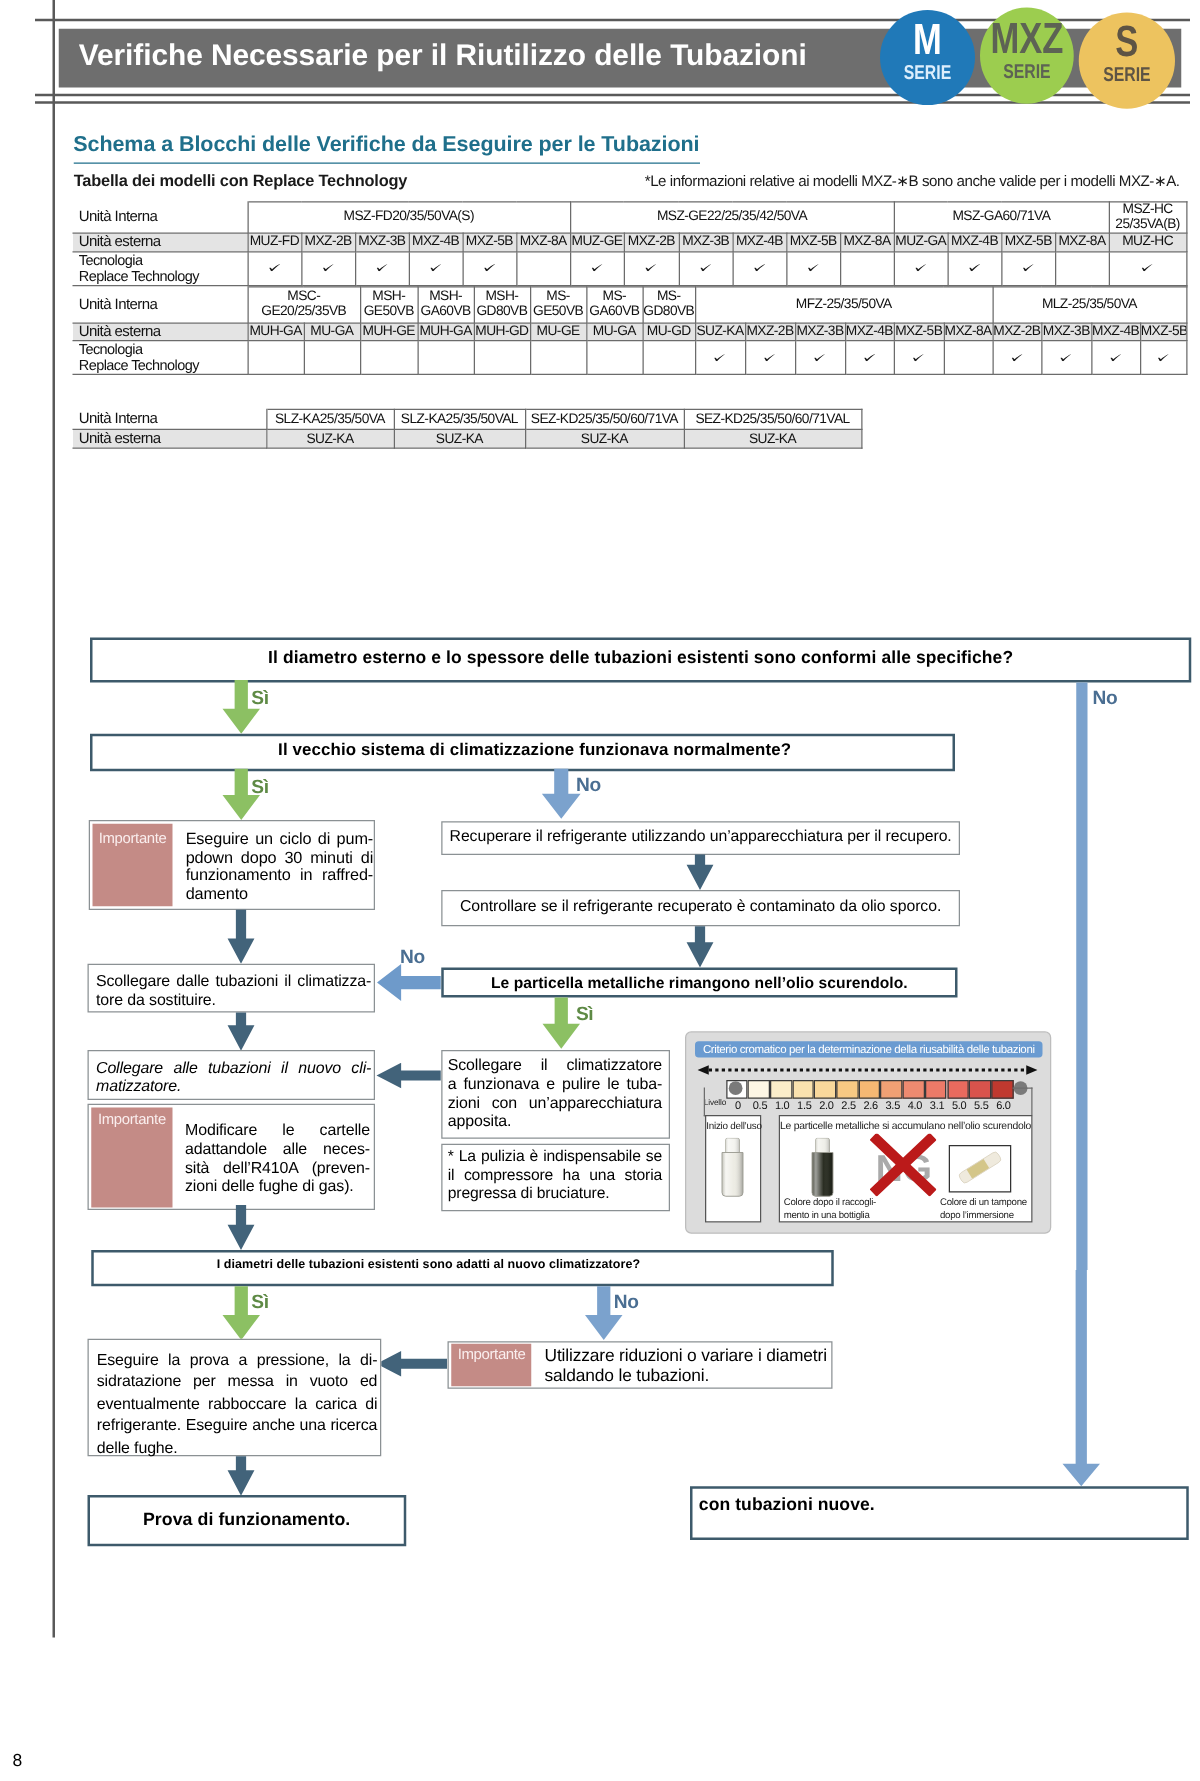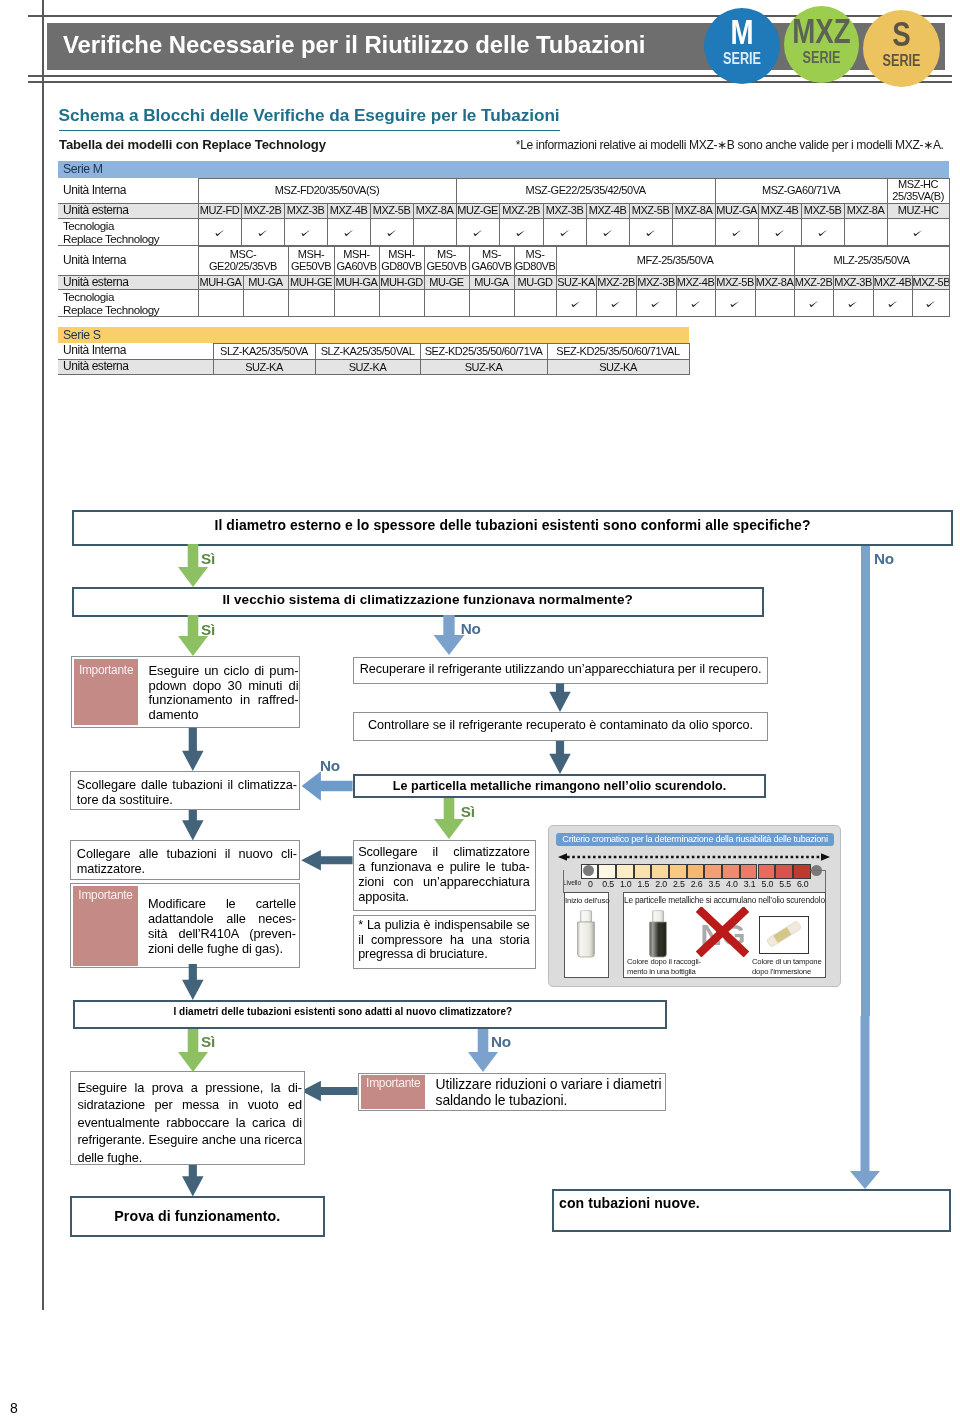--- a/index.html
+++ b/index.html
@@ -41,21 +41,20 @@
 
 <div class="abs" style="left:863px;top:9.5px;width:77px;height:77px;border-radius:50%;background:#edc35f;"></div>
 <div class="abs badge-code" style="left:863px;top:21px;width:77px;color:#5e5444;">S</div>
 <div class="abs badge-sub" style="left:863px;top:55px;width:77px;color:#5e5444;">SERIE</div>
 
 <div class="abs" style="left:58.6px;top:104.5px;font-size:17.2px;letter-spacing:-0.05px;font-weight:bold;color:#1f6f8b;border-bottom:1.6px solid #1f6f8b;padding-bottom:4px;white-space:nowrap;">Schema a Blocchi delle Verifiche da Eseguire per le Tubazioni</div>
 <div class="abs" style="left:59px;top:137px;font-size:13.1px;letter-spacing:-0.15px;font-weight:bold;color:#1a1a1a;white-space:nowrap;">Tabella dei modelli con Replace Technology</div>
 <div class="abs" style="left:515.8px;top:138px;width:440px;font-size:12.1px;letter-spacing:-0.37px;color:#1a1a1a;white-space:nowrap;">*Le informazioni relative ai modelli MXZ-∗B sono anche valide per i modelli MXZ-∗A.</div>
 
 <div class="abs tblwrap" style="left:58px;top:161px;width:891px;">
-  <div class="band">Serie M</div>
   <table class="modeltbl" id="m-row1">
       <colgroup>
         <col style="width:140px">
         <col style="width:43px">
         <col style="width:43px">
         <col style="width:43px">
         <col style="width:43px">
         <col style="width:43px">
         <col style="width:43px">
         <col style="width:43px">
@@ -275,21 +274,20 @@
               </svg></span></td>
           <td><span class="chk"><svg width="9.6" height="6.2" viewBox="0 0 24 15.5">
                 <path d="M1.0 8.6 C2.8 7.0 5.0 8.3 6.6 11.0 C11.0 7.0 16.6 3.0 23.0 0.4 C17.4 4.6 11.6 9.2 7.6 14.0 C6.0 15.6 4.8 15.2 3.8 13.6 C2.9 11.4 2.0 9.8 1.0 8.6 Z" fill="#1a1a1a"></path>
               </svg></span></td>
         </tr>
       </tbody>
     </table>
 </div>
 
 <div class="abs tblwrap" style="left:58px;top:327px;width:631px;">
-  <div class="band bandS">Serie S</div>
   <table class="modeltbl" id="s-tbl">
       <colgroup>
         <col style="width:155px">
         <col style="width:102px">
         <col style="width:105px">
         <col style="width:127px">
         <col style="width:142px">
       </colgroup>
       <tbody>
         <tr style="height:16px">
@@ -381,21 +379,21 @@
     <div style="position:absolute;left:76.8px;top:776.5px;width:220.2px;font-size:12.75px;line-height:1.2;letter-spacing:-0.1px;">
       <div style="text-align:justify;text-align-last:justify;white-space:pre-wrap;">Scollegare dalle tubazioni il climatizza-</div>
       <div style="text-align:justify;white-space:pre-wrap;">tore da sostituire.</div>
     </div>
     <div class="arrDown" style="position:absolute;left:0;top:0;width:960px;height:1425px;pointer-events:none;">
       <svg width="960" height="1425" style="position:absolute;left:0;top:0">
         <polygon points="188.70000000000002,810 196.9,810 196.9,820.2 203.55,820.2 192.8,840.5 182.05,820.2 188.70000000000002,820.2" fill="#42637a"></polygon>
       </svg>
     </div>
     <div class="fbox" style="left:70.3px;top:839.9px;width:230.2px;height:40.6px;"></div>
-    <div style="position:absolute;left:76.8px;top:845.5px;width:220.2px;font-size:12.75px;line-height:1.19;letter-spacing:-0.1px;">
+    <div style="position:absolute;left:76.8px;top:845.5px;width:220.2px;font-size:12.75px;line-height:1.19;letter-spacing:-0.1px;font-style:italic;">
       <div style="text-align:justify;text-align-last:justify;white-space:pre-wrap;">Collegare alle tubazioni il nuovo cli-</div>
       <div style="text-align:justify;white-space:pre-wrap;">matizzatore.</div>
     </div>
     <div class="fbox" style="left:70.3px;top:883.2px;width:230.2px;height:85.3px;"></div>
     <div style="position:absolute;left:73px;top:885.9px;width:65px;height:79.9px;background:#c48b86;"></div>
     <div style="position:absolute;left:73px;top:888px;width:65px;white-space:pre-line;color:#faeeee;font-size:11.9px;letter-spacing:-0.25px;text-align:center;">Importante</div>
     <div style="position:absolute;left:148px;top:897px;width:148px;font-size:12.75px;line-height:1.17;letter-spacing:-0.1px;">
       <div style="text-align:justify;text-align-last:justify;white-space:pre-wrap;">Modificare le cartelle</div>
       <div style="text-align:justify;text-align-last:justify;white-space:pre-wrap;">adattandole alle neces-</div>
       <div style="text-align:justify;text-align-last:justify;white-space:pre-wrap;">sità dell’R410A (preven-</div>

